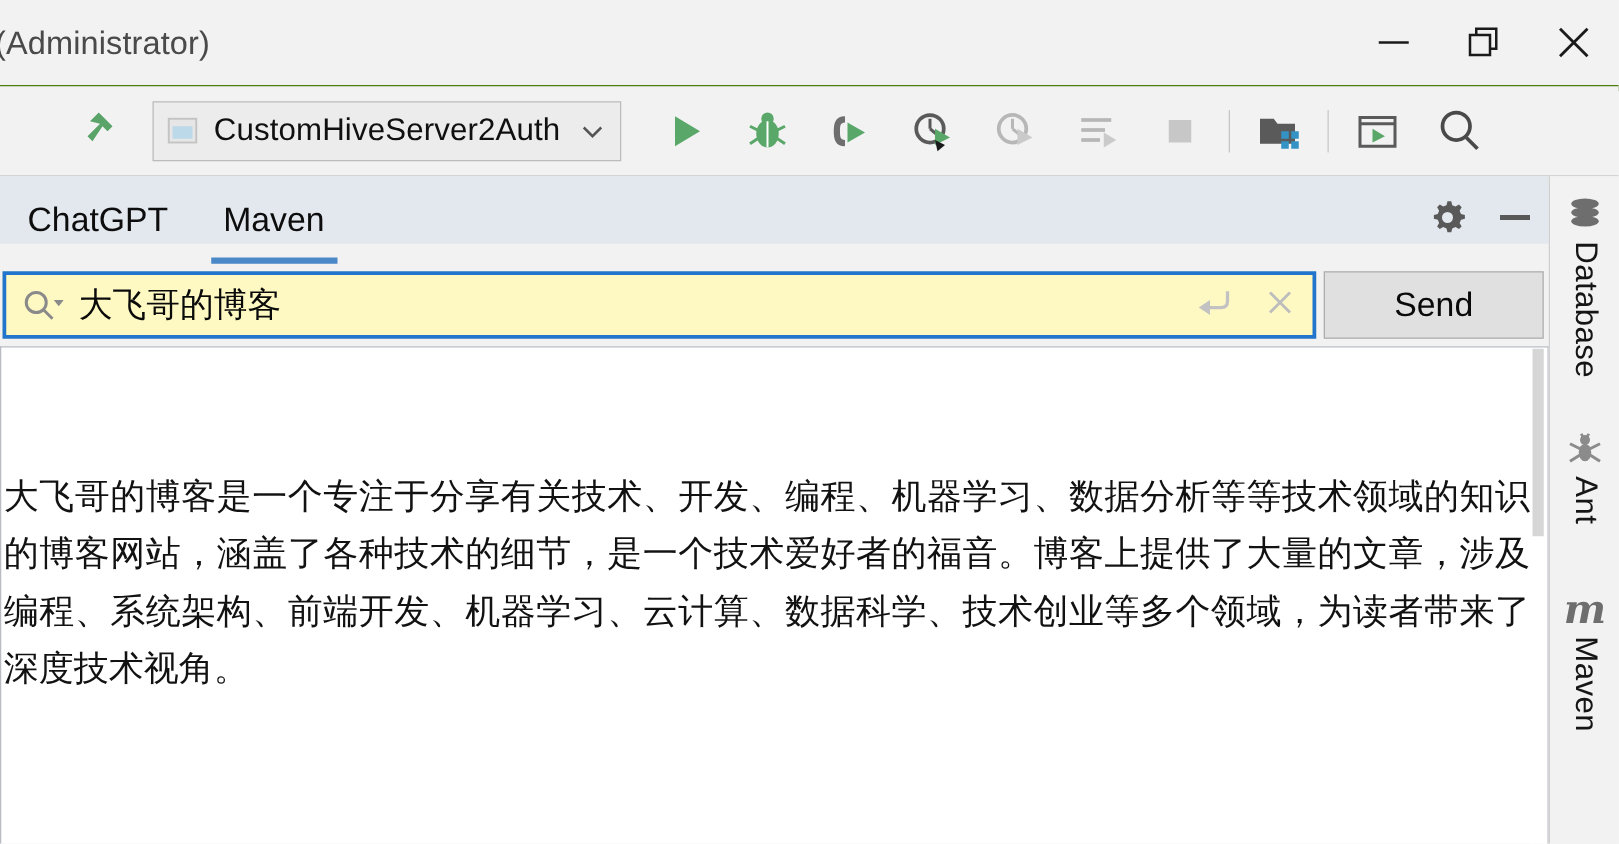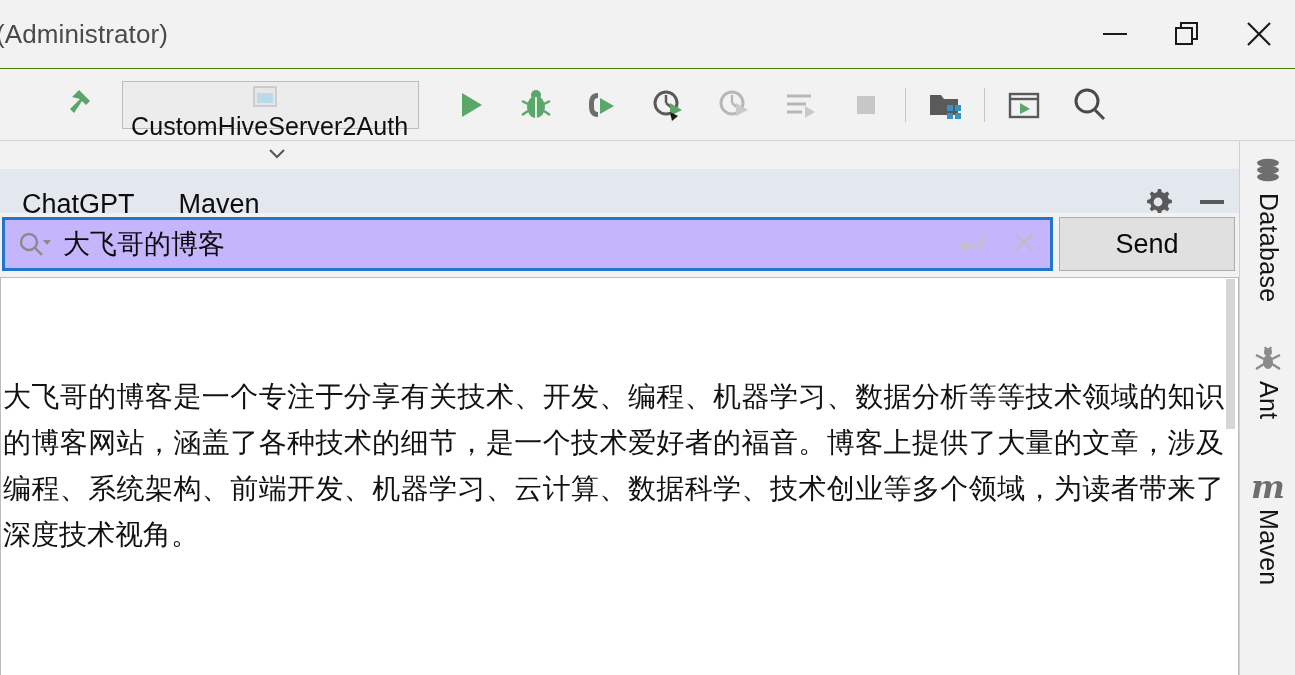--- a/index.html
+++ b/index.html
@@ -68,21 +68,20 @@
 
   .runconfig {
     display: flex;
     align-items: center;
     height: 48px;
     background: #ececec;
     border: 1px solid #bcbcbc;
     padding: 0 10px 0 8px;
     margin-left: 2px;
     box-sizing: border-box;
-    flex-direction: column;
   }
   .runconfig .rc-icon { margin-right: 10px; display: flex; }
   .runconfig .rc-label {
     font-size: 25px;
     color: #101010;
     white-space: nowrap;
     letter-spacing: 0.1px;
   }
   .runconfig .rc-caret { margin-left: 14px; display: flex; color: #555; }
 
@@ -94,21 +93,20 @@
 
   
   .tabstrip {
     position: absolute;
     left: 0; top: 141px;
     width: 1239px; height: 54px;
     background: #e3e7ee;
     display: flex;
     align-items: flex-start;
     box-sizing: border-box;
-    margin-top: 28px;
   }
   .tab {
     position: relative;
     height: 70px;
     display: flex;
     align-items: center;
     padding: 0 22px;
     font-size: 27px;
     color: #0d0d0d;
     box-sizing: border-box;
@@ -140,21 +138,21 @@
     display: flex;
     align-items: center;
     background: #f2f2f2;
     box-sizing: border-box;
   }
   .search-field {
     position: relative;
     flex: 1;
     height: 54px;
     margin-left: 2px;
-    background: #c4b5fd;
+    background: #fef9c3;
     border: 3px solid #2275cd;
     box-sizing: border-box;
     display: flex;
     align-items: center;
   }
   .search-magnifier {
     display: flex; align-items: center;
     margin-left: 12px; margin-right: 12px;
     color: #8a8a8a;
   }

